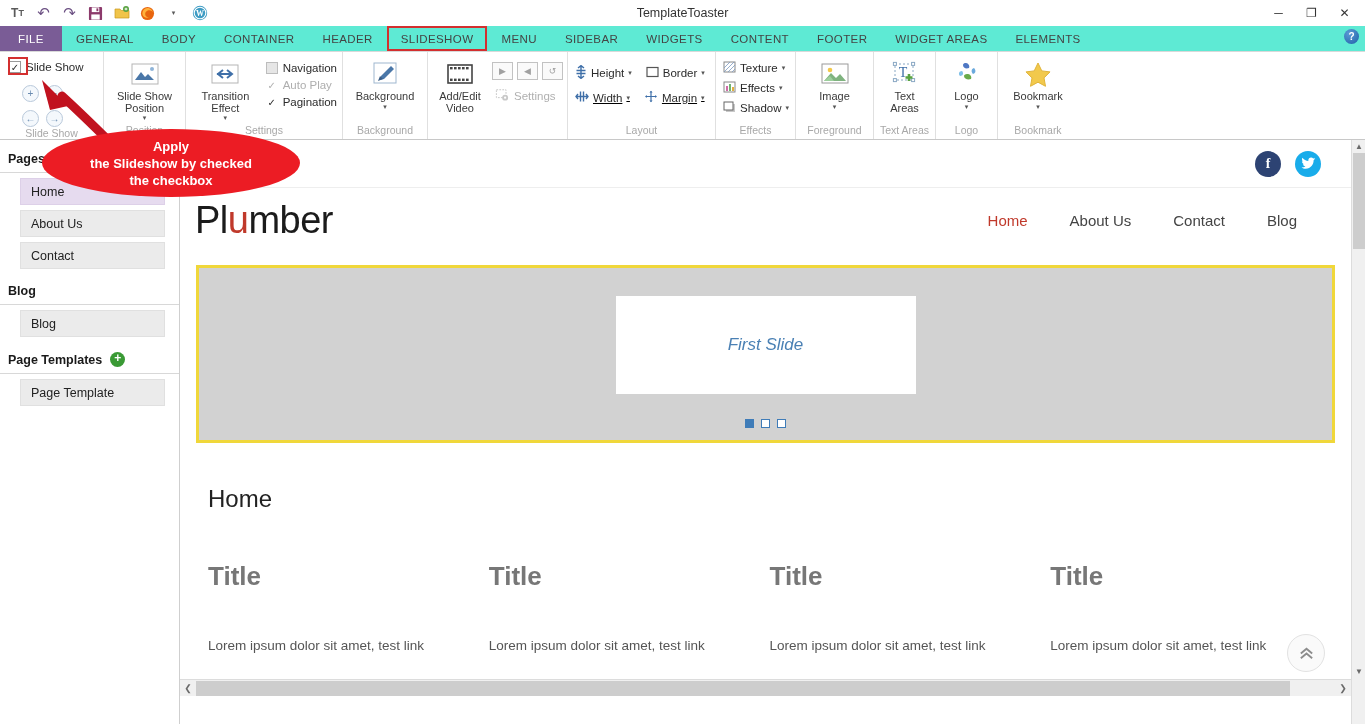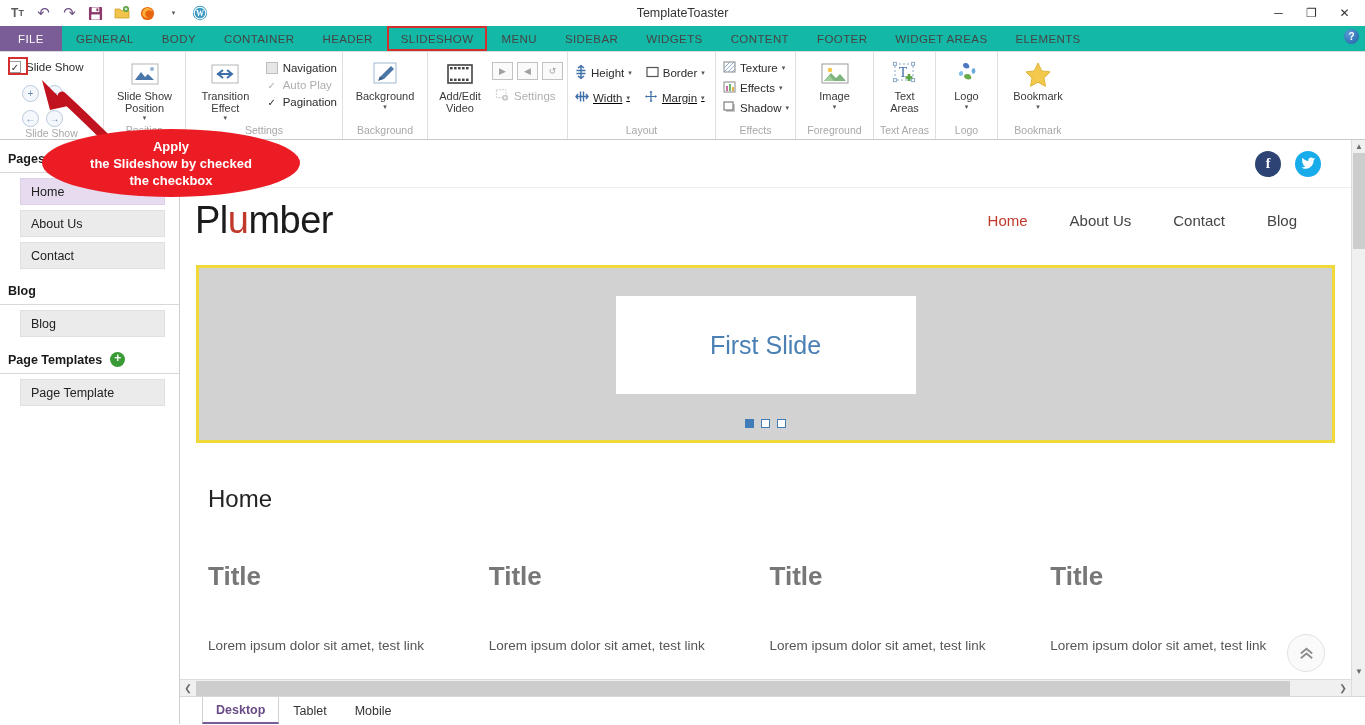--- a/index.html
+++ b/index.html
@@ -24,21 +24,21 @@
   }
   .wincontrols { position: absolute; right: 4px; top: 0; display: flex; align-items: center; height: 26px; }
   .winbtn { width: 33px; height: 24px; display: flex; align-items: center; justify-content: center;
             font-size: 12px; color: #333; cursor: pointer; }
   .helpbtn { position: absolute; right: 6px; top: 29px; width: 15px; height: 15px; border-radius: 50%;
              background: radial-gradient(circle at 35% 30%, #5b9bd5, #1f5fa8);
              color: #fff; font-size: 10px; font-weight: bold; display: flex;
              align-items: center; justify-content: center; cursor: pointer; z-index: 40; }
 
   
-  .menubar { height: 26px; background: #14b8a6; display: flex; align-items: stretch;
+  .menubar { height: 26px; background: #5eead4; display: flex; align-items: stretch;
              border-bottom: 1px solid #d9d9d9; position: relative; }
   .menu-file {
     background: #7a5c96; color: #fff; font-size: 11.5px; letter-spacing: .4px;
     display: flex; align-items: center; justify-content: center;
     width: 62px; cursor: pointer;
   }
   .menu-item {
     font-size: 11.5px; color: #444; letter-spacing: .4px;
     display: flex; align-items: center; padding: 0 14px; cursor: pointer; white-space: nowrap;
   }
@@ -109,21 +109,21 @@
   .logo .u { color: #c0392b; }
   .nav { display: flex; gap: 42px; padding-right: 36px; }
   .nav a { font-size: 15px; color: #444; text-decoration: none; cursor: pointer; }
   .nav a.active { color: #c0392b; }
 
   .slideshow { margin: 12px 16px 0 16px; border: 3px solid #f0d73a; background: #d2d2d2;
                height: 178px; display: flex; flex-direction: column; align-items: center;
                justify-content: center; position: relative; }
   .slide-card { width: 300px; height: 98px; background: #fff; display: flex; align-items: center;
                 justify-content: center; margin-top: -18px; }
-  .slide-card span { font-size: 25px; color: #4a80b4; }
+  .slide-card span { font-size: 17px; color: #4a80b4; font-style: italic; }
   .dots { position: absolute; bottom: 12px; display: flex; gap: 7px; }
   .dot { width: 9px; height: 9px; border: 1.5px solid #3f7cb8; background: #fff; cursor: pointer; }
   .dot.on { background: #3f7cb8; }
 
   .page-title { font-size: 24px; color: #222; padding: 42px 0 0 28px; }
   .cols { display: flex; padding: 48px 20px 0 28px; gap: 0; }
   .col { flex: 1; padding-right: 18px; }
   .col h3 { font-size: 26px; color: #777; font-weight: bold; }
   .col p { font-size: 13.5px; color: #555; margin-top: 46px; white-space: nowrap; }
 
@@ -604,25 +604,20 @@
       <div class="vcap" style="top:0;">▲</div>
       <div class="vthumb"></div>
       <div class="vcap" style="bottom:46px;">▼</div>
     </div>
     <div class="hscroll">
       <div class="hcap">❮</div>
       <div class="hthumb"></div>
       <div class="hcap" style="position:absolute;right:0;">❯</div>
     </div>
 
-    <div class="devtabs">
-      <div class="devtab on">Desktop</div>
-      <div class="devtab">Tablet</div>
-      <div class="devtab">Mobile</div>
-    </div>
   </div>
 </div>
 
 <div class="ann-cbox"></div>
 <svg class="ann-arrow" viewBox="0 0 110 92">
   <path d="M100 88 C 86 74, 62 50, 40 30" stroke="#c1121f" stroke-width="9" fill="none" stroke-linecap="round"></path>
   <path d="M20 14 L46 40 L28 44 Z" fill="#c1121f"></path>
 </svg>
 <div class="ann-ellipse">
   <span>

